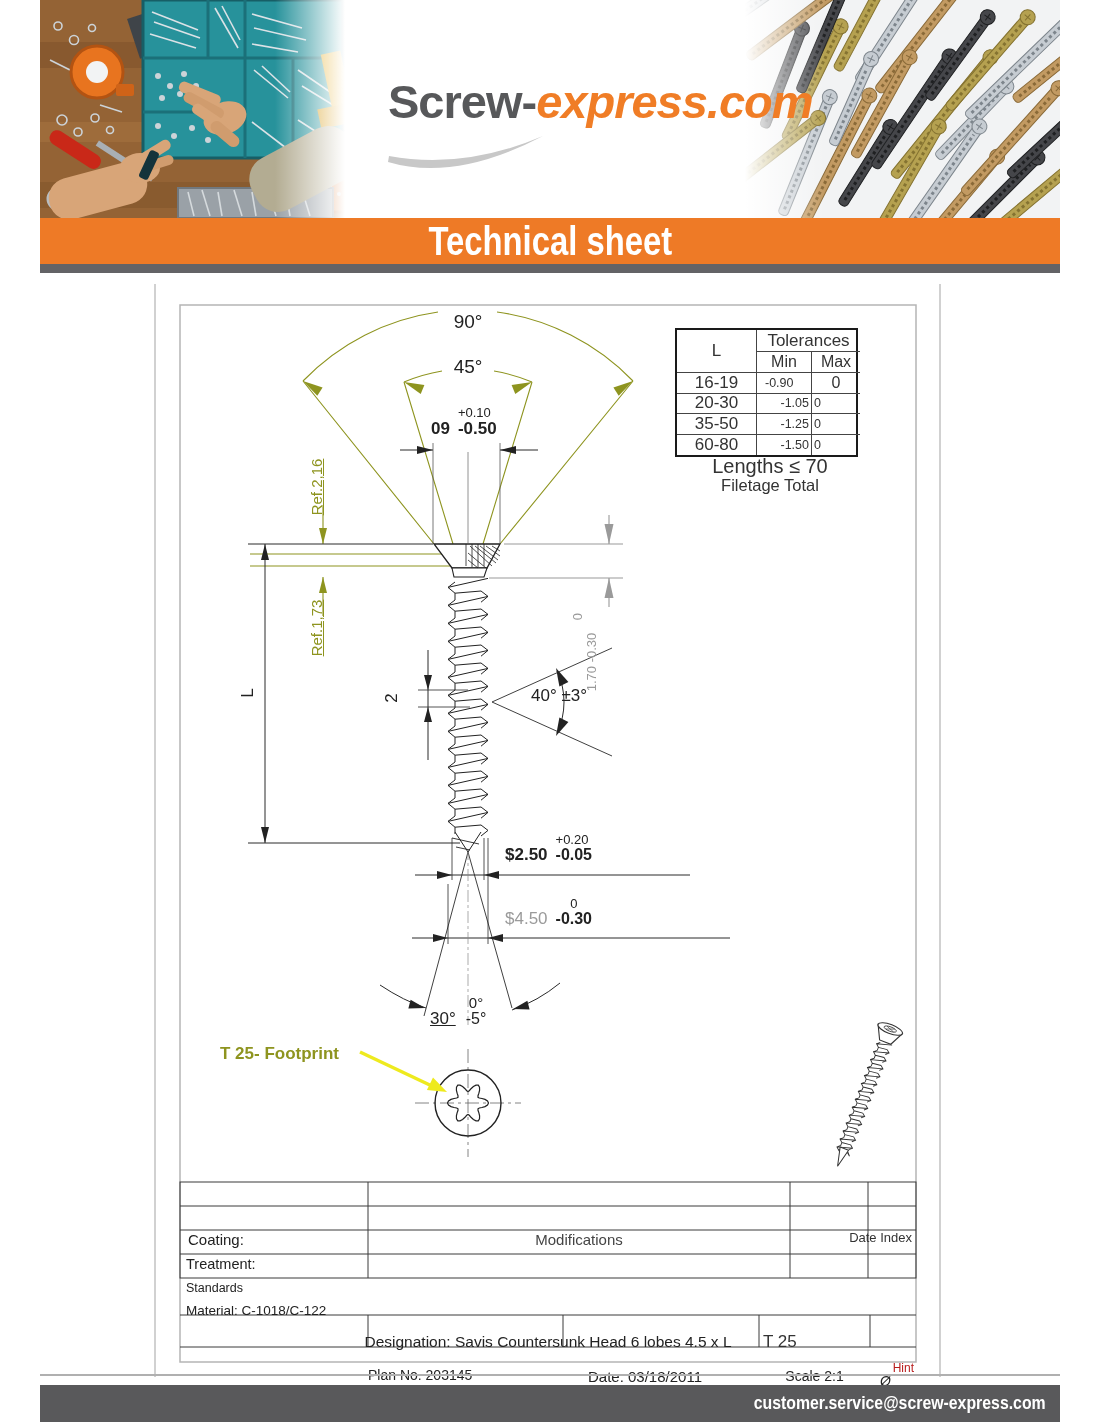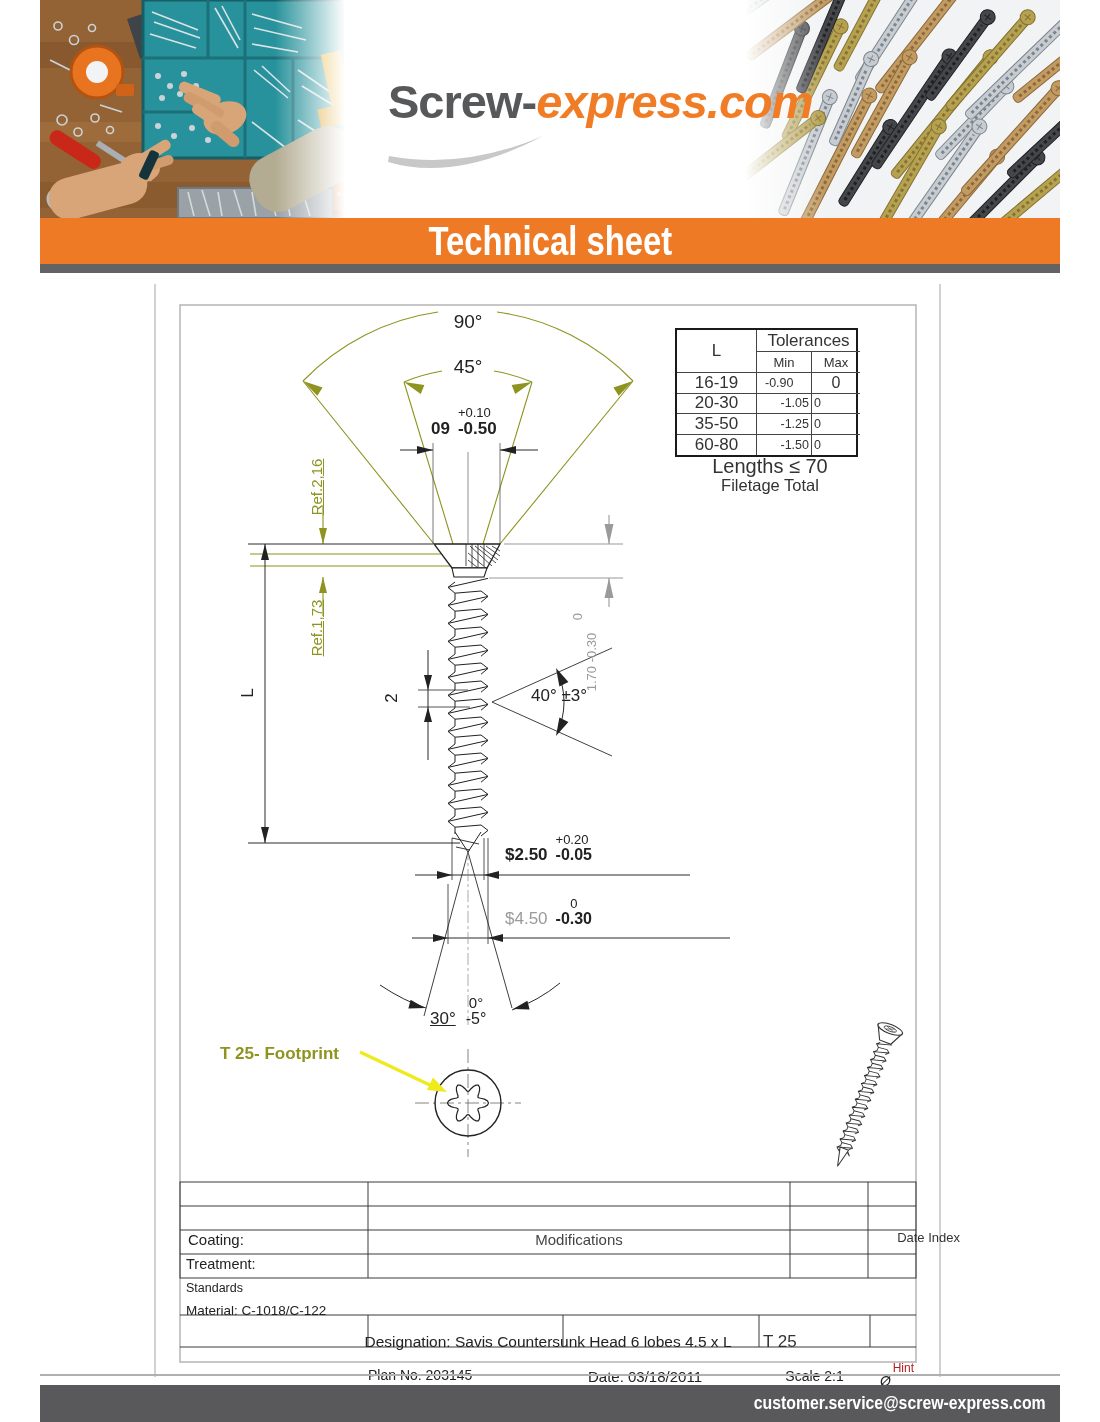--- a/index.html
+++ b/index.html
@@ -21,21 +21,21 @@
   .logo .p2{color:#f07d26;font-style:italic;}
   .banner{position:absolute;left:40px;top:218px;width:1020px;height:46px;background:#ee7a26;
           display:flex;align-items:center;justify-content:center;}
   .banner span{color:#fff;font-size:41px;font-weight:bold;transform:scaleX(.8);letter-spacing:0px;}
   .graystrip{position:absolute;left:40px;top:264px;width:1020px;height:9px;background:#636366;}
   
   .ttable{position:absolute;left:675px;top:328px;width:183px;display:grid;
           grid-template-columns:80px 55px 48px;grid-template-rows:22px 21px 20.5px 20.5px 20.5px 20.5px;
           border:2px solid #1a1a1a;box-sizing:border-box;color:#333;}
   .tc{border-right:1px solid #444;border-bottom:1px solid #444;display:flex;align-items:center;justify-content:center;
-      font-size:13px;overflow:hidden;}
+      font-size:16px;overflow:hidden;}
   .tc.last{border-right:none;}
   .tc.bot{border-bottom:none;}
   .tc.small{font-size:12.5px;}
   .tc.minr{justify-content:flex-end;padding-right:2px;}
   .tc.maxl{justify-content:flex-start;padding-left:2px;}
   .tc.minl{justify-content:flex-start;padding-left:8px;}
   
   .tb{position:absolute;color:#222;white-space:nowrap;margin-top:44px;}
   .footerbar{position:absolute;left:40px;top:1385px;width:1020px;height:37px;background:#59595b;
              display:flex;align-items:center;justify-content:flex-end;}
@@ -505,21 +505,21 @@
     <div class="tc bot last small maxl">0</div>
   </div>
   <div class="lbl" style="left:680px;top:456px;width:180px;text-align:center;font-size:20px;color:#333;">Lengths ≤ 70</div>
   <div class="lbl" style="left:680px;top:477px;width:180px;text-align:center;font-size:16.5px;color:#333;">Filetage Total</div>
 
   <div class="tb" style="left:188px;top:1187px;font-size:15px;">Coating:</div>
   <div class="tb" style="left:186px;top:1212px;font-size:14.5px;">Treatment:</div>
   <div class="tb" style="left:186px;top:1237px;font-size:12.5px;">Standards</div>
   <div class="tb" style="left:186px;top:1259px;font-size:13.5px;">Material: C-1018/C-122</div>
   <div class="tb" style="left:368px;top:1187px;width:422px;text-align:center;font-size:15px;color:#444;">Modifications</div>
-  <div class="tb" style="left:790px;top:1186px;width:122px;text-align:right;padding-right:2px;font-size:13px;color:#333;padding-left:48px;">Date Index</div>
+  <div class="tb" style="left:790px;top:1186px;width:122px;text-align:right;padding-right:2px;font-size:13px;color:#333;">Date Index</div>
 
   <div class="tb" style="left:180px;top:1289px;width:736px;text-align:center;font-size:15.5px;">Designation: Savis Countersunk Head 6 lobes 4.5 x L</div>
   <div class="tb" style="left:763px;top:1288px;font-size:17px;color:#333;">T 25</div>
 
   <div class="tb" style="left:368px;top:1323px;width:195px;text-align:left;font-size:14px;">Plan No. 203145</div>
   <div class="tb" style="left:563px;top:1324px;width:164px;text-align:center;font-size:15px;">Date: 03/18/2011</div>
   <div class="tb" style="left:759px;top:1324px;width:111px;text-align:center;font-size:14px;">Scale 2:1</div>
   <div class="tb" style="left:870px;top:1317px;width:44px;text-align:right;padding-right:4px;font-size:12px;color:#b91c1c;">Hint</div>
   <div class="tb" style="left:880px;top:1329px;font-size:14px;font-style:italic;">Ø</div>
 

